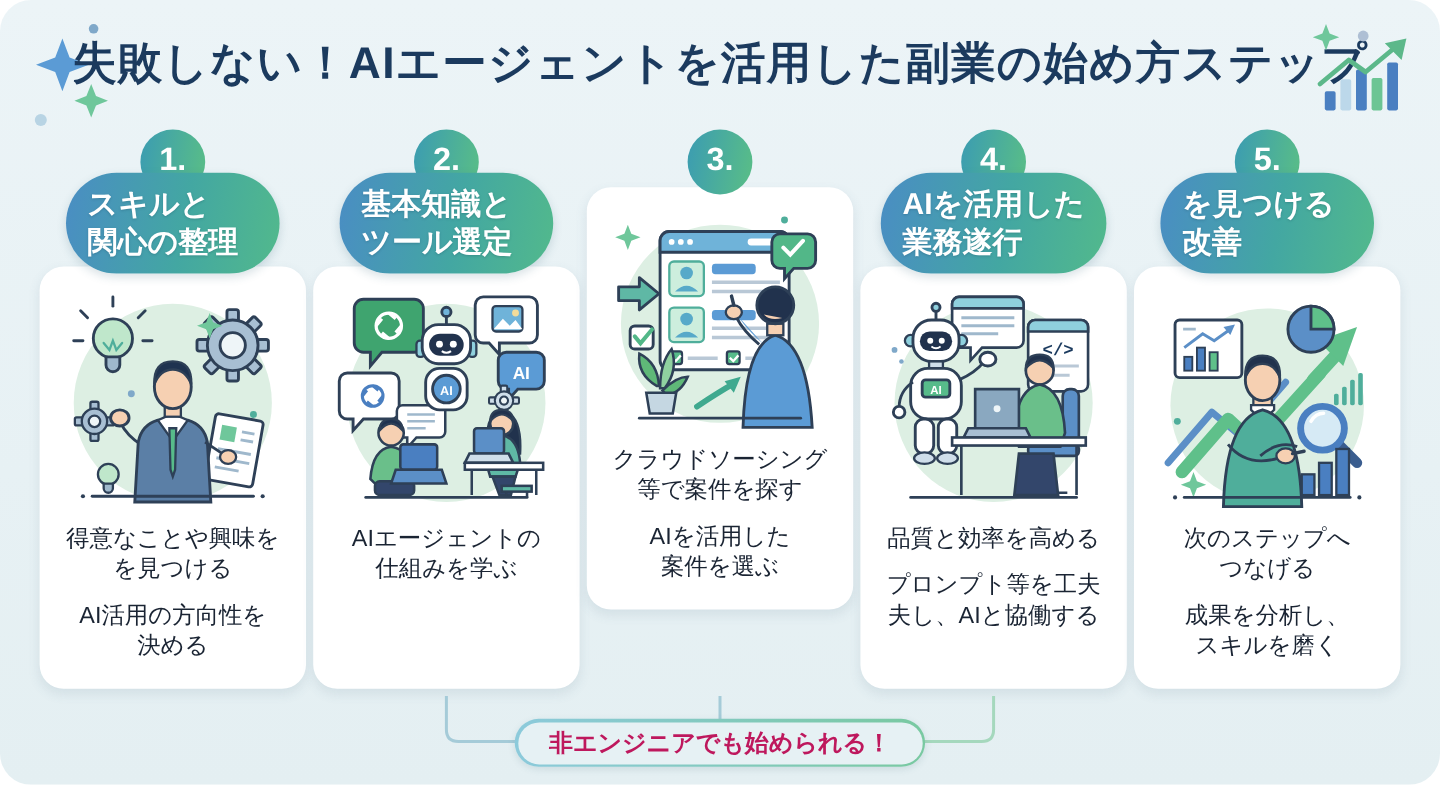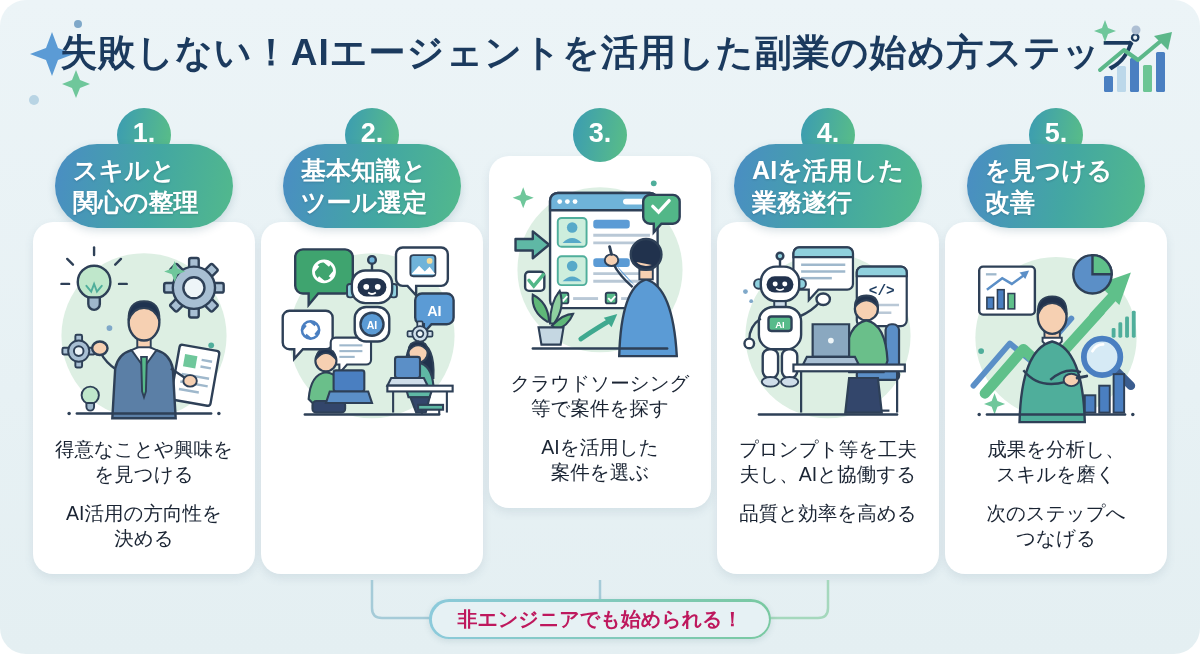--- a/index.html
+++ b/index.html
@@ -273,20 +273,22 @@
               <line x1="122" y1="164" x2="122" y2="186"></line>
                 <line x1="178" y1="164" x2="178" y2="186"></line>
               <path d="M140 170 L160 170 L156 186 L146 186 Z" fill="#33466b"></path>
               <rect x="148" y="178" width="26" height="5" fill="#5fb8a5"></rect>
               <line x1="152" y1="183" x2="152" y2="188"></line>
                 <line x1="170" y1="183" x2="170" y2="188"></line>
             </g>
             <line x1="30" y1="188" x2="170" y2="188" stroke="#2e4057" stroke-width="2.5" stroke-linecap="round"></line>
           </svg>
         </div>
+        <p class="point">AIエージェントの
+仕組みを学ぶ</p>
       </div>
     </section>
 
     <section class="step">
       <div class="badge">3.</div>
       <div class="card">
         <div class="illo">
           <svg width="192" height="192" viewBox="0 0 200 200">
             <circle cx="100" cy="106" r="86" fill="#ddefe3"></circle>
             <path d="M20 20 L23 28 L31 31 L23 34 L20 42 L17 34 L9 31 L17 28 Z" fill="#6fc79b"></path>
@@ -430,23 +432,23 @@
               <path d="M84 94 L122 94 L122 128 L84 128 Z" fill="#8aa8c0"></path>
               <circle cx="103" cy="111" r="3" fill="#eef5f8" stroke="none"></circle>
               <path d="M78 128 L128 128 L132 136 L74 136 Z" fill="#a8bfd3"></path>
               <rect x="64" y="136" width="116" height="7" fill="#ffffff"></rect>
               <line x1="72" y1="143" x2="72" y2="186"></line>
               <line x1="172" y1="143" x2="172" y2="186"></line>
             </g>
             <line x1="28" y1="188" x2="172" y2="188" stroke="#2e4057" stroke-width="2.5" stroke-linecap="round"></line>
           </svg>
         </div>
+        <p class="point">品質と効率を高める</p>
         <p class="point">プロンプト等を工夫
 夫し、AIと協働する</p>
-        <p class="point">品質と効率を高める</p>
       </div>
     </section>
 
     <section class="step">
       <div class="badge">5.</div>
       <div class="pill">を見つける
 改善</div>
       <div class="card">
         <div class="illo">
           <svg width="192" height="192" viewBox="0 0 200 200">
@@ -501,24 +503,24 @@
               <rect x="145" y="158" width="11" height="28"></rect>
               <rect x="160" y="146" width="11" height="40"></rect>
             </g>
             <path d="M36 166 L39 174 L47 177 L39 180 L36 188 L33 180 L25 177 L33 174 Z" fill="#6fc79b"></path>
             <circle cx="22" cy="122" r="3" fill="#4fae9b"></circle>
             <line x1="28" y1="188" x2="172" y2="188" stroke="#2e4057" stroke-width="2.5" stroke-linecap="round"></line>
             <circle cx="20" cy="188" r="1.8" fill="#2e4057"></circle>
               <circle cx="180" cy="188" r="1.8" fill="#2e4057"></circle>
           </svg>
         </div>
+        <p class="point">次のステップへ
+つなげる</p>
         <p class="point">成果を分析し、
 スキルを磨く</p>
-        <p class="point">次のステップへ
-つなげる</p>
       </div>
     </section>
   </div>
 
   <svg class="connectors" width="1200" height="84">
     <path d="M372 10 V38 Q372 48 382 48 H448" fill="none" stroke="#a5cbd8" stroke-width="2.5"></path>
     <path d="M600 10 V32" fill="none" stroke="#a5cbd8" stroke-width="2.5"></path>
     <path d="M828 10 V38 Q828 48 818 48 H752" fill="none" stroke="#a5d8bd" stroke-width="2.5"></path>
   </svg>
 

